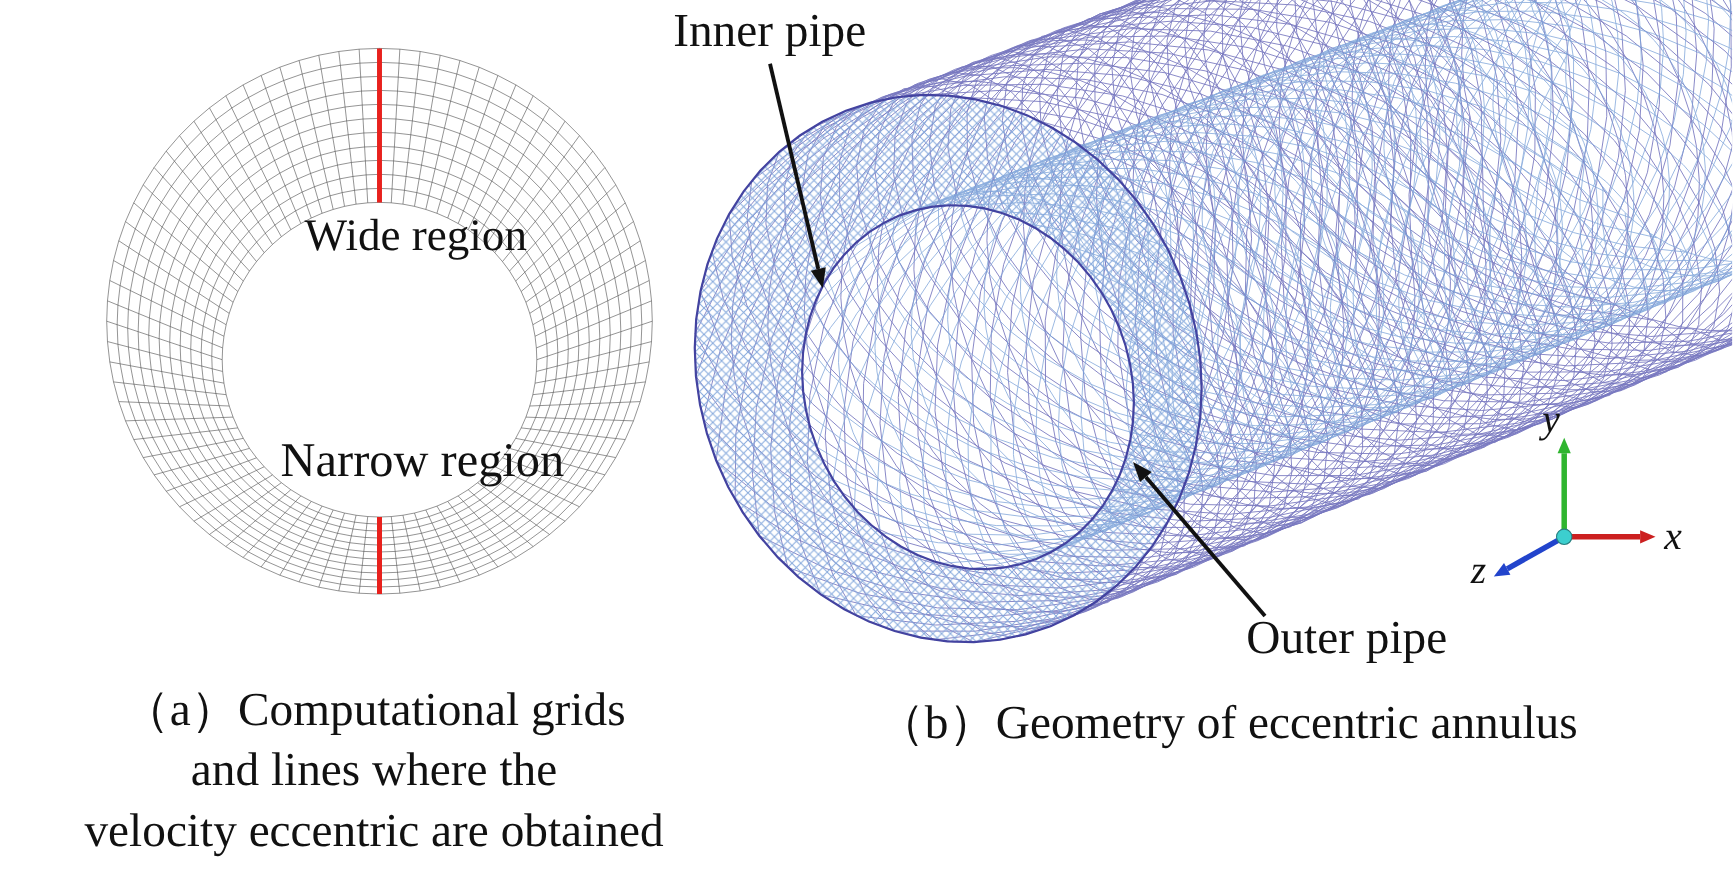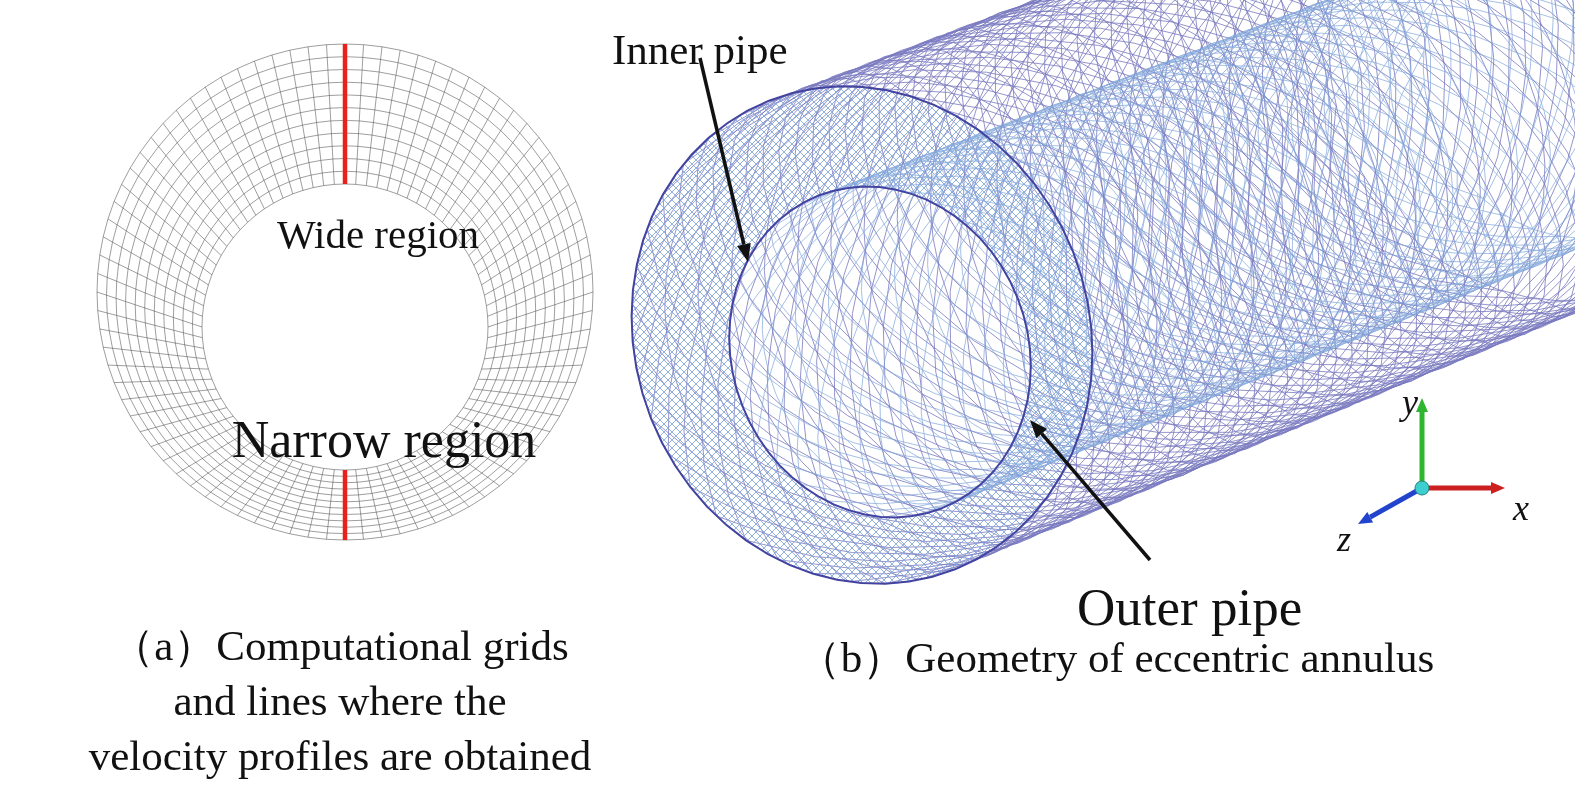--- a/index.html
+++ b/index.html
@@ -1,26 +1,26 @@
 <!DOCTYPE html>
 <html><head>
 <meta charset="utf-8">
 <style>
   html,body{margin:0;padding:0;background:#ffffff;}
   .page{position:relative;width:1575px;height:804px;background:#fff;overflow:hidden;
         font-family:"Liberation Serif","DejaVu Serif",serif;color:#111;}
   svg{position:absolute;display:block;}
   #svg-a{left:0;top:0;}
   #svg-b{left:600px;top:0;}
-  .lab{position:absolute;white-space:nowrap;color:#111;margin-top:21px;}
+  .lab{position:absolute;white-space:nowrap;color:#111;}
   .lab.centered{transform:translate(-50%,-50%);}
   #label-wide{left:378px;top:213px;font-size:41px;text-align:right;}
-  #label-narrow{left:384px;top:418px;font-size:52px;}
+  #label-narrow{left:384px;top:418px;font-size:44px;}
   #label-inner-pipe{left:612px;top:4px;font-size:43px;}
-  #label-outer-pipe{left:1077px;top:556px;font-size:53px;}
+  #label-outer-pipe{left:1133px;top:556px;font-size:43px;}
   .axis-lab{font-style:italic;font-size:36px;}
   #label-axis-y{left:1410px;top:381px;}
   #label-axis-x{left:1521px;top:487px;}
   #label-axis-z{left:1344px;top:518px;}
   .caption{position:absolute;text-align:center;font-size:43px;line-height:55px;color:#111;}
   #caption-a{left:10px;top:618px;width:660px;}
   #caption-b{left:716px;top:630px;width:800px;}
 </style>
 </head>
 <body>
@@ -350,18 +350,18 @@
   <div class="lab" id="label-inner-pipe">Inner pipe</div>
   <div class="lab" id="label-outer-pipe">Outer pipe</div>
 
   <div class="lab centered axis-lab" id="label-axis-y">y</div>
   <div class="lab centered axis-lab" id="label-axis-x">x</div>
   <div class="lab centered axis-lab" id="label-axis-z">z</div>
 
   <div class="caption" id="caption-a">
     <div>（a）Computational grids</div>
     <div>and lines where the</div>
-    <div>velocity profiles are obtained</div>
+    <div>velocity eccentric are obtained</div>
   </div>
 
   <div class="caption" id="caption-b">（b）Geometry of eccentric annulus</div>
 
 </div>
 
 </body></html>

